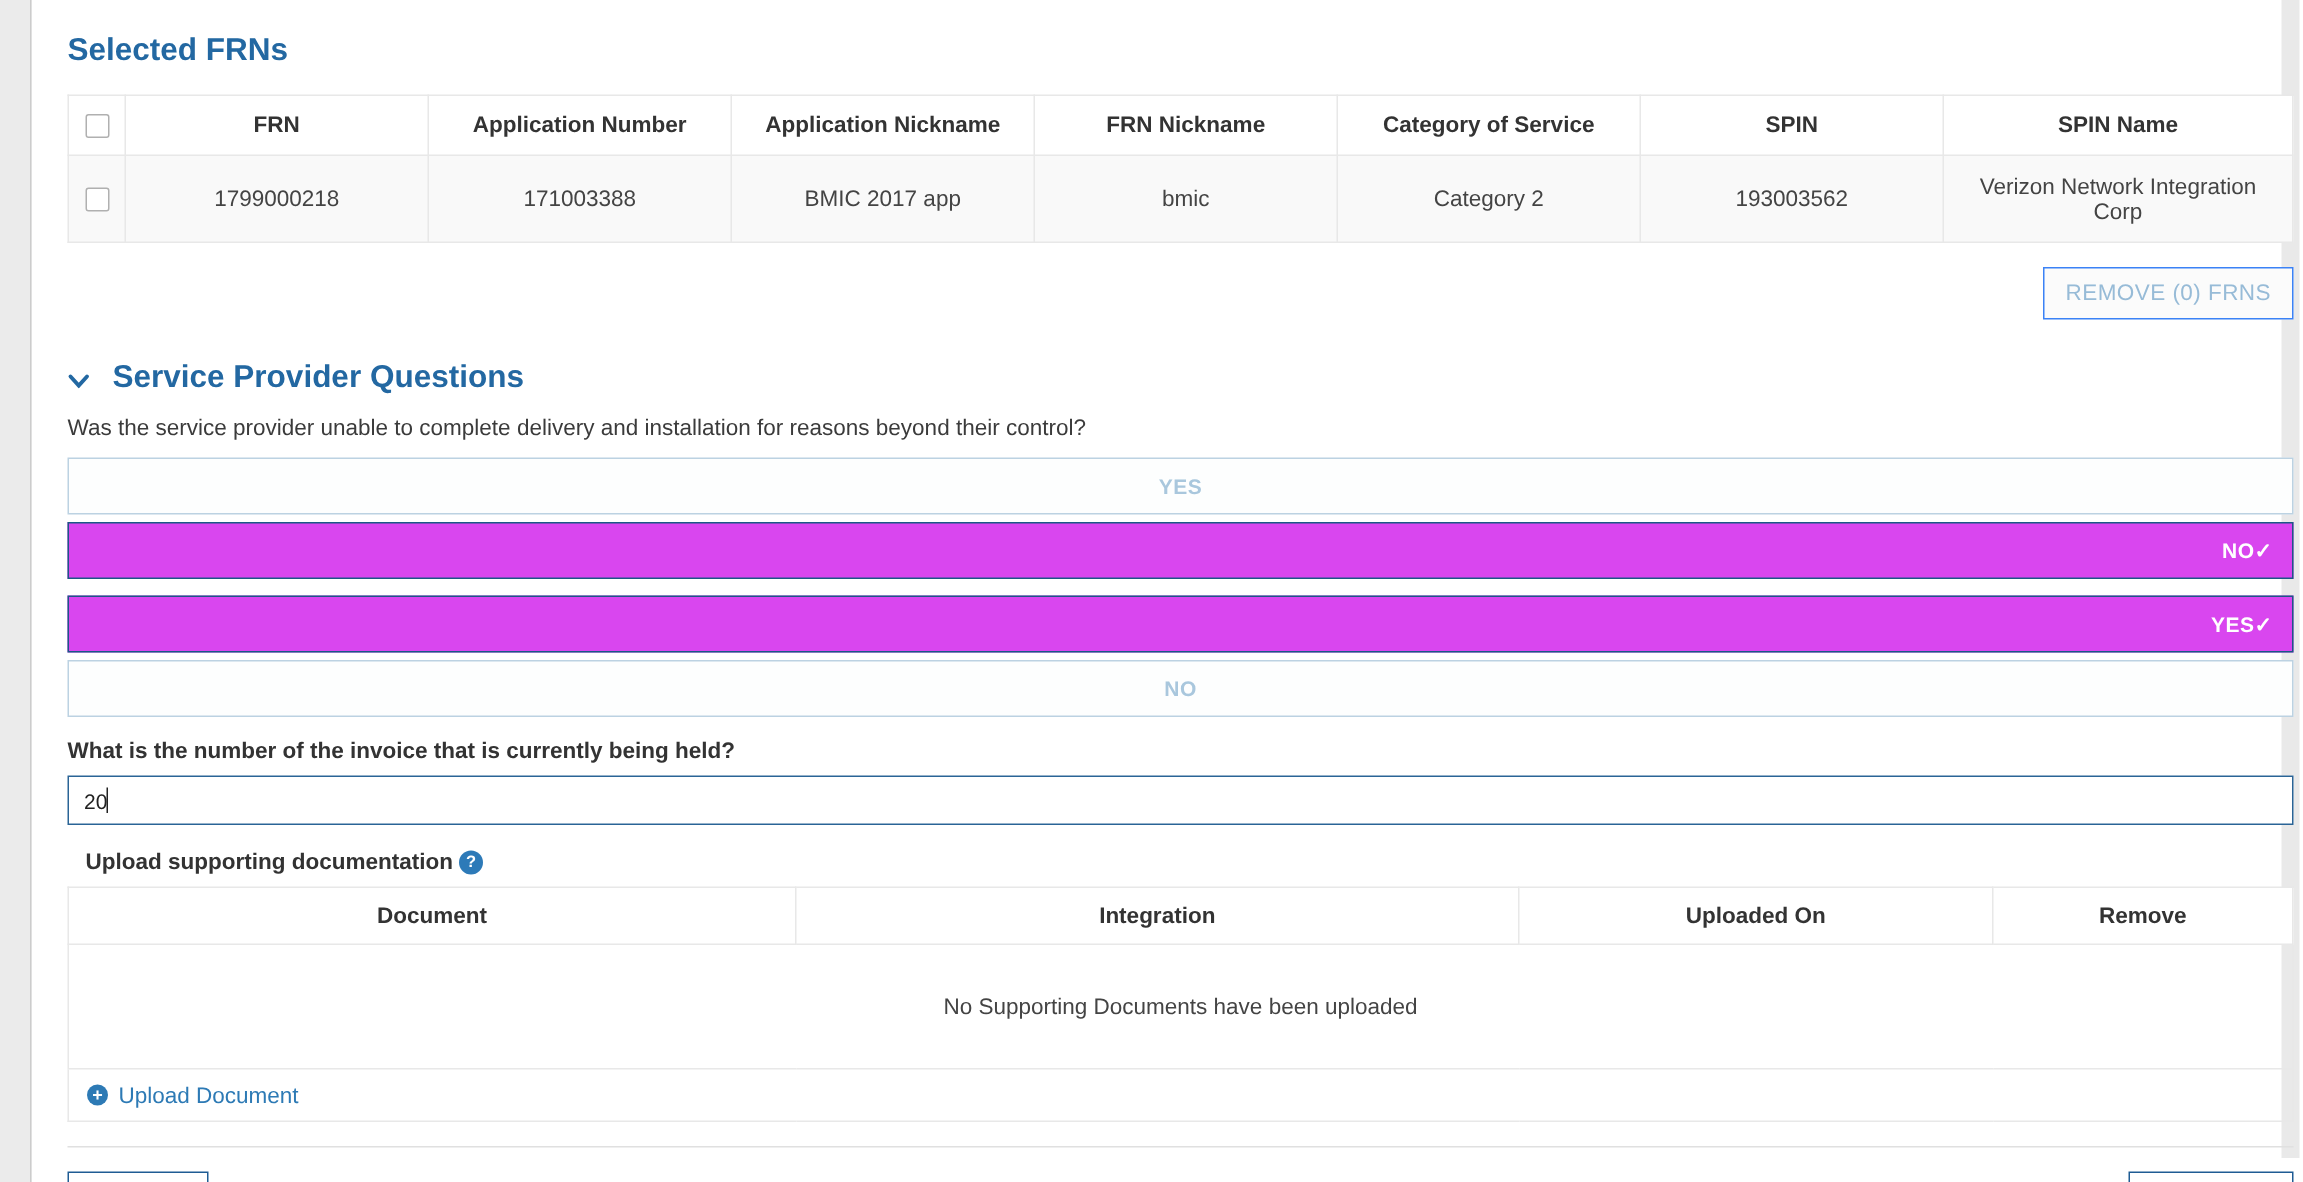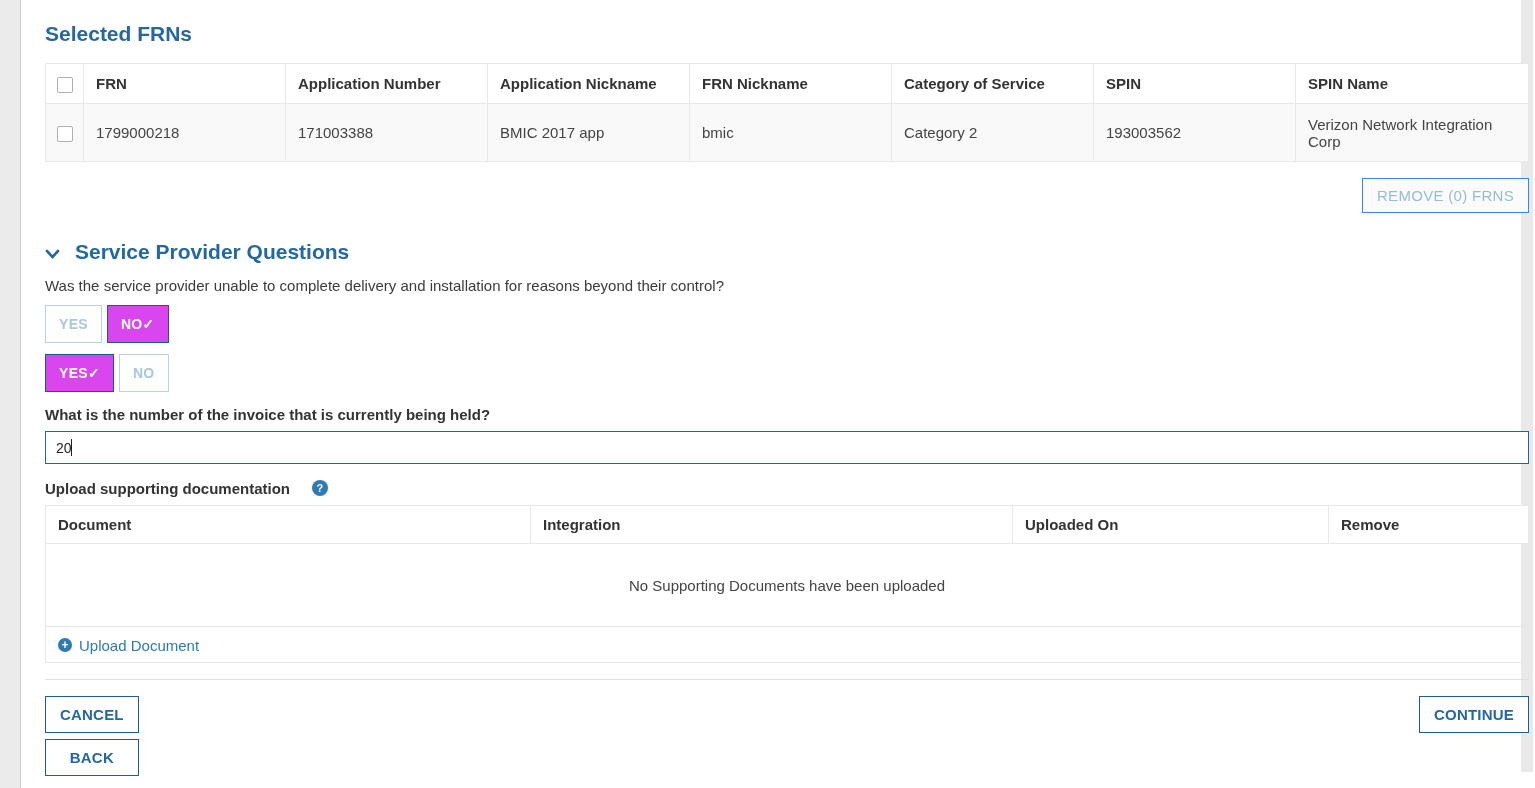--- a/index.html
+++ b/index.html
@@ -21,21 +21,21 @@
     position: absolute; left: 22px; top: 0; width: 1530px;
     padding: 10px 23px 0 23px;
   }
   .page-title {
     font-size: 21px; font-weight: bold; color: #2368a2;
     margin: 12px 0 17px 0;
   }
   
   table { border-collapse: collapse; width: 100%; table-layout: fixed; }
   .frn-table { font-size: 15px; }
-  .frn-table th, .frn-table td { border: 1px solid #e8e8e8; padding: 10px 12px; text-align: left; vertical-align: middle; }
+  .frn-table th, .frn-table td { border: 1px solid #e8e8e8; padding: 10px 12px; text-align: center; vertical-align: middle; }
   .frn-table thead th { font-weight: bold; color: #333; background: #fff; height: 40px; }
   .frn-table tbody tr { background: #f9f9f9; height: 58px; }
   .frn-table tbody td { color: #444; }
   .cb-col { width: 38px; }
   .cb-cell { text-align: center !important; padding: 10px 4px !important; }
   input[type="checkbox"] {
     appearance: none; -webkit-appearance: none;
     width: 16px; height: 16px; border: 1px solid #b0b0b0; border-radius: 2px;
     background: #fff; margin: 0; vertical-align: middle; cursor: pointer;
   }
@@ -48,50 +48,50 @@
   }
   
   .section-title {
     display: flex; align-items: center; gap: 15px;
     font-size: 21px; font-weight: bold; color: #2368a2;
     margin: 27px 0 0 0;
   }
   .chevron-icon { display: inline-flex; margin-top: 3px; cursor: pointer; }
   
   .question { font-size: 15px; color: #3b3b3b; margin: 13px 0 0 0; }
-  .toggle-group { display: flex; gap: 5px; margin-top: 11px; }
+  .toggle-group { display: flex; gap: 5px; margin-top: 11px; flex-direction: column; }
   .toggle {
     height: 38px; padding: 0 13px; font-size: 14px; font-weight: bold;
     background: #fdfefe; border: 1px solid #bcd2e2; color: #a9c7dd;
     font-family: inherit; cursor: pointer; letter-spacing: 0.3px;
   }
   .toggle.selected { background: #d946ef; border-color: #1b5886; color: #ffffff; text-align: right; }
   .q-label { font-size: 15px; font-weight: bold; color: #333; margin: 14px 0 0 0; }
   .input-wrap { position: relative; margin-top: 8px; }
   .invoice-input {
     width: 100%; height: 33px; border: 1px solid #2a6496; background: #fff;
     padding: 0 10px; font-size: 14px; color: #222; font-family: inherit; outline: none;
   }
   .text-caret { position: absolute; left: 26px; top: 8px; width: 1px; height: 17px; background: #222; }
   
   .upload-label {
-    margin: 16px 0 0 0; font-size: 15px; font-weight: bold; color: #333;
-    display: flex; align-items: flex-start; gap: 22px;
+    margin: 16px 0 0 12px; font-size: 15px; font-weight: bold; color: #333;
+    display: flex; align-items: flex-end; gap: 4px;
   }
   .help-icon {
     width: 16px; height: 16px; border-radius: 50%; background: #2d7ab8; color: #fff;
     font-size: 11px; font-weight: bold; display: inline-flex;
     align-items: center; justify-content: center; cursor: pointer; flex: 0 0 auto;
   }
   .docs-table { margin-top: 8px; font-size: 15px; border: 1px solid #e8e8e8; }
   .docs-table thead th {
-    border: 1px solid #e8e8e8; padding: 9px 12px; text-align: left;
+    border: 1px solid #e8e8e8; padding: 9px 12px; text-align: center;
     font-weight: bold; color: #333; background: #fff; height: 38px;
   }
-  .docs-table thead th.center { text-align: left; }
+  .docs-table thead th.center { text-align: center; }
   .empty-row td { text-align: center; padding: 33px 0 32px 0; color: #444; font-size: 15px; }
   .upload-row td { border-top: 1px solid #e8e8e8; padding: 8px 12px; }
   .upload-link {
     color: #2d7ab5; font-size: 15px; display: inline-flex; align-items: center; gap: 7px;
     text-decoration: none; cursor: pointer;
   }
   .plus-icon {
     width: 14px; height: 14px; border-radius: 50%; background: #2d7ab5; color: #fff;
     font-size: 12px; font-weight: bold; line-height: 1;
     display: inline-flex; align-items: center; justify-content: center; flex: 0 0 auto;

